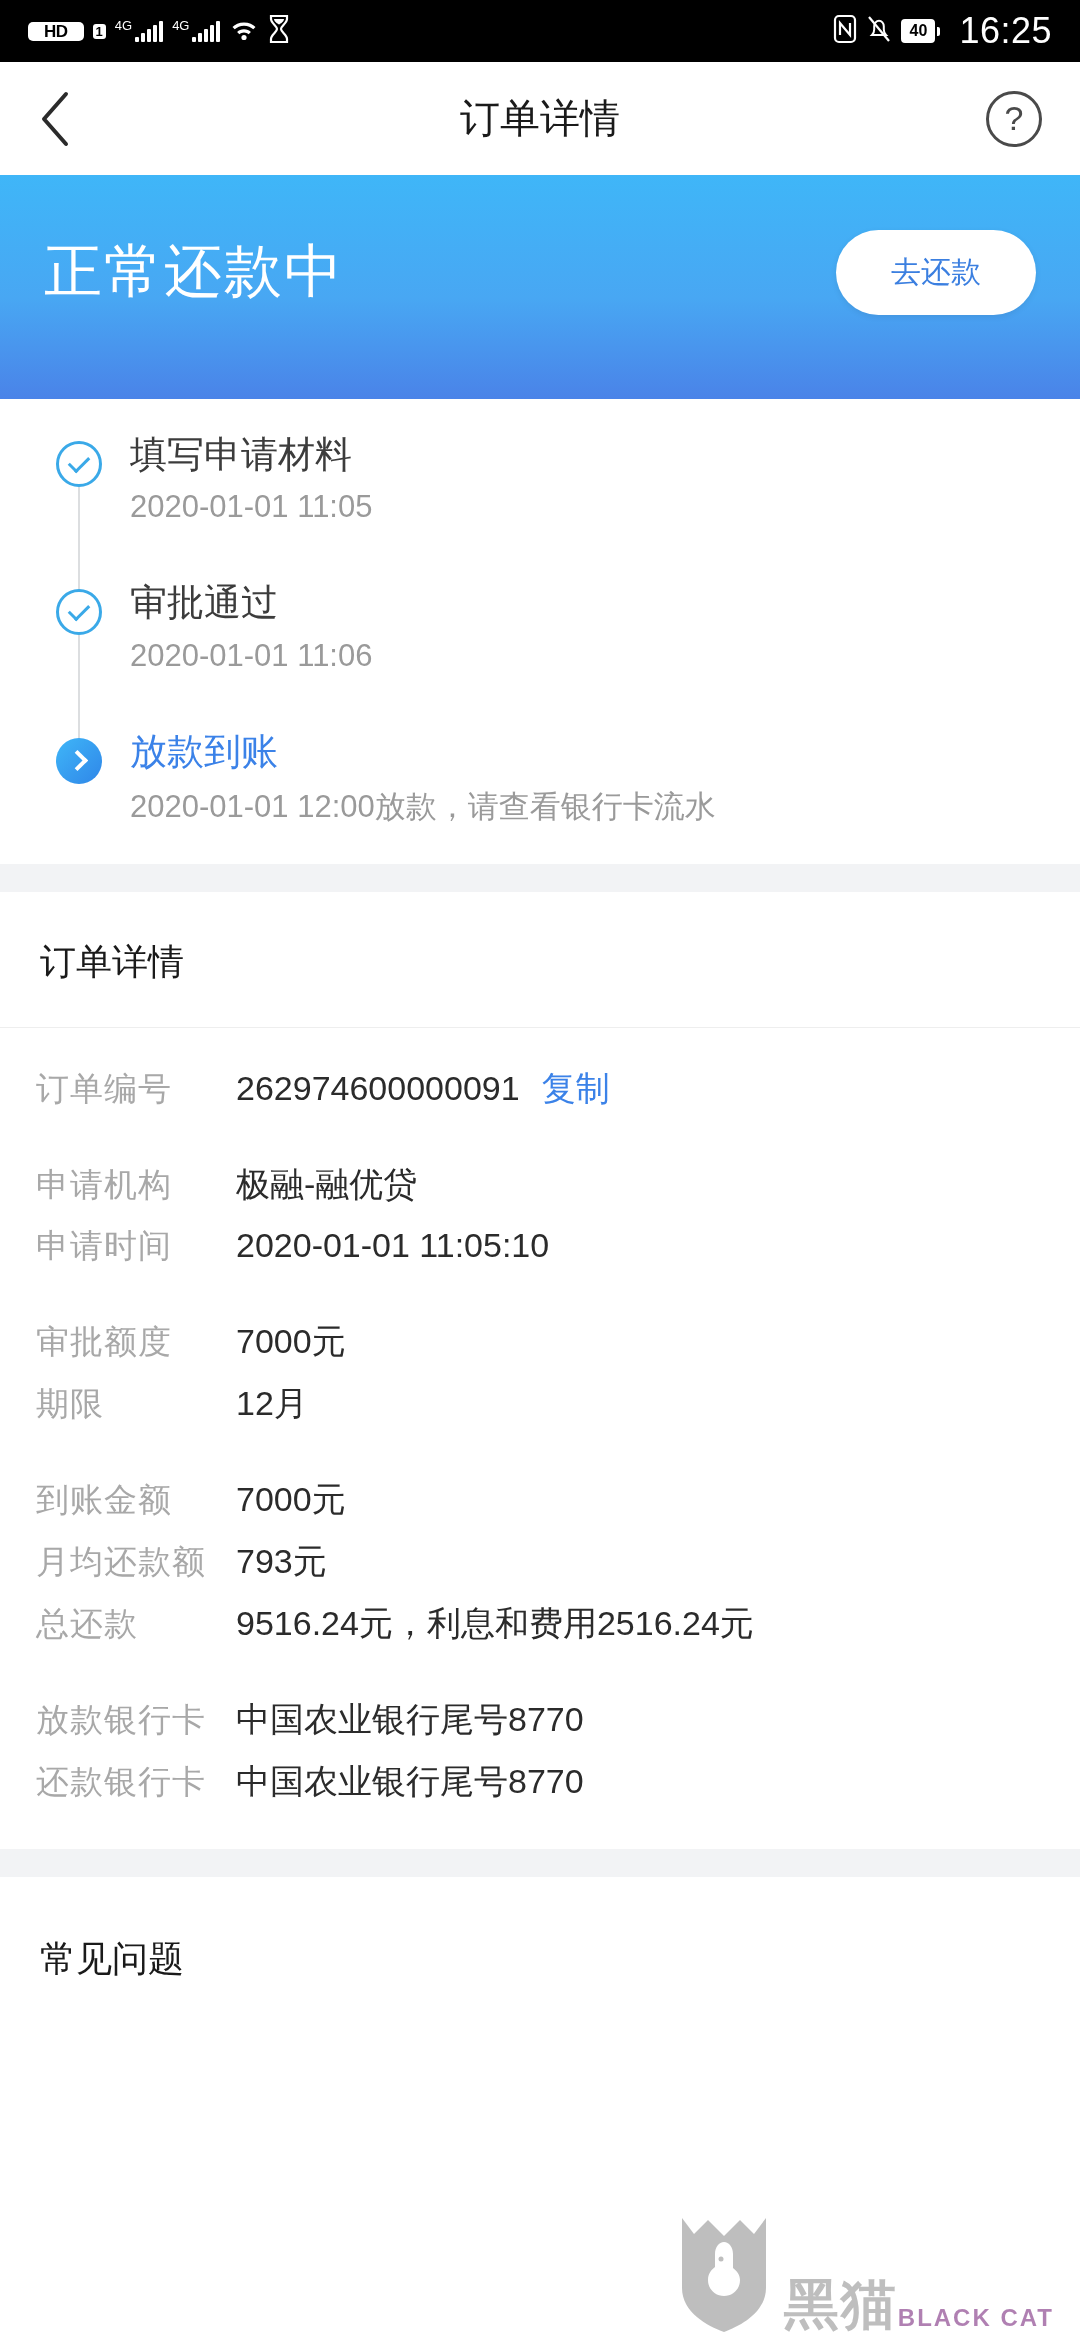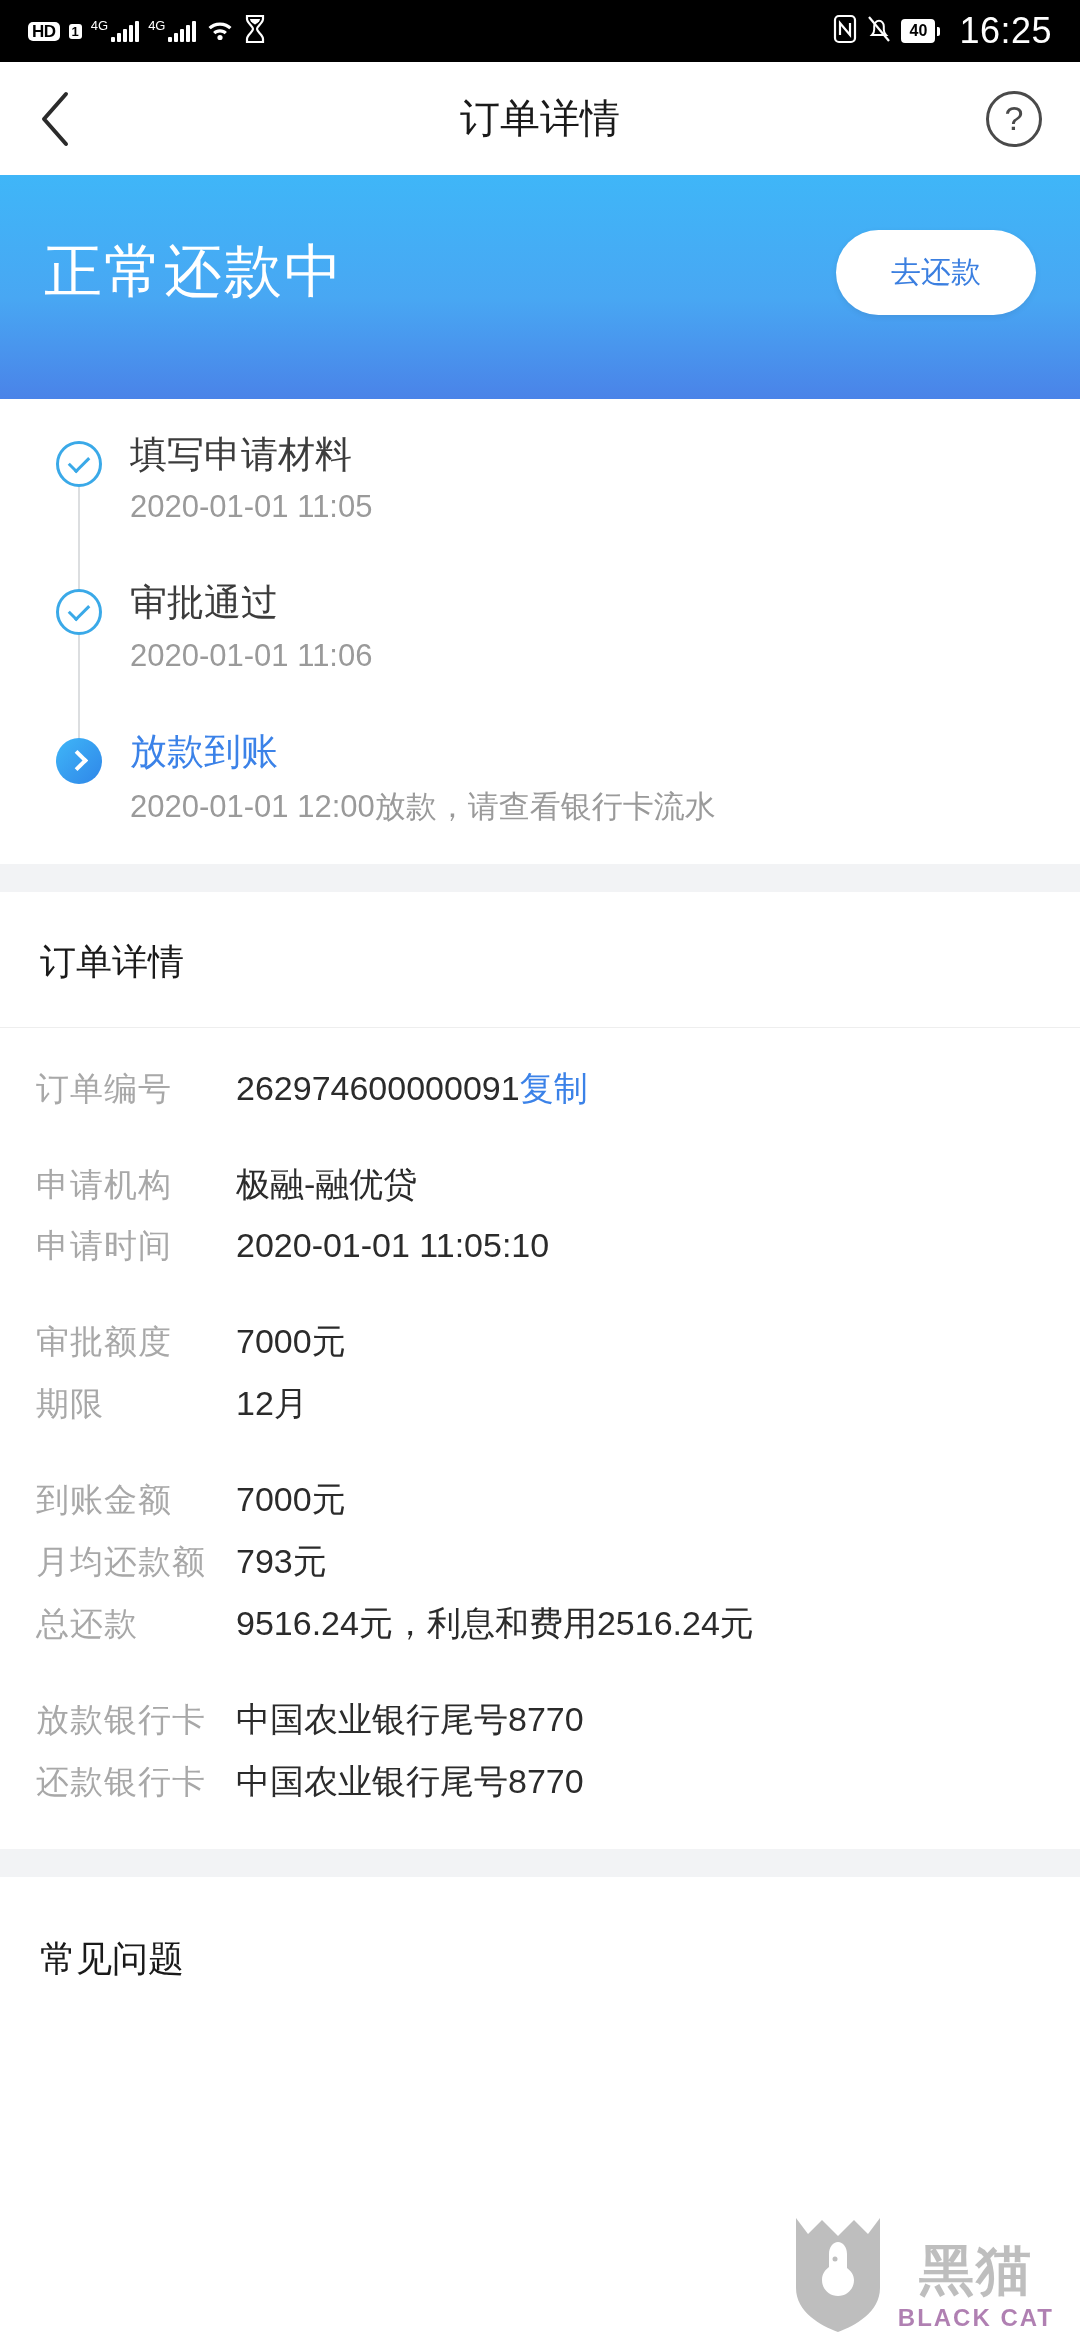--- a/index.html
+++ b/index.html
@@ -12,21 +12,21 @@
 
   
   .statusbar {
     height:62px; background:#000; color:#fff;
     display:flex; align-items:center; justify-content:space-between;
     padding:0 28px;
   }
   .sb-left, .sb-right { display:flex; align-items:center; gap:9px; }
   .hd-badge {
     background:#fff; color:#000; font-size:17px; font-weight:bold;
-    border-radius:5px; padding:1px 4px; line-height:17px; letter-spacing:-0.5px;
+    border-radius:5px; padding:1px 16px; line-height:17px; letter-spacing:-0.5px;
   }
   .sim-badge {
     background:#fff; color:#000; font-size:13px; font-weight:bold;
     border-radius:3px; padding:1px 3px; line-height:13px;
   }
   .sig { display:flex; align-items:flex-end; gap:4px; }
   .sig .g { font-size:13px; line-height:11px; align-self:flex-start; margin-right:-1px;}
   .bars { display:flex; align-items:flex-end; gap:2px; height:22px; }
   .bars i { display:block; width:4px; background:#fff; border-radius:1px; }
   .bars i:nth-child(1){height:5px;} .bars i:nth-child(2){height:9px;}
@@ -115,33 +115,33 @@
   }
   .rows { padding:30px 40px 36px 36px; }
   .rowgroup { margin-bottom:34px; }
   .rowgroup:last-child { margin-bottom:0; }
   .row { display:flex; align-items:baseline; padding:8px 0; }
   .row-label {
     width:200px; flex:0 0 200px; font-size:33px; color:#a8a8a8;
     letter-spacing:1px;
   }
   .row-value { font-size:34px; color:#2b2b2b; }
-  .copy-link { color:#3b82e8; font-size:34px; }
+  .copy-link { color:#3b82e8; margin-left:22px; font-size:34px; }
 
   
   .faq {
     background:#fff; padding:58px 40px 0 40px; font-size:36px; color:#1a1a1a;
     height:100%;
   }
   .watermark {
     position:absolute; right:26px; bottom:8px;
     display:flex; align-items:flex-end; gap:14px; opacity:.55;
   }
   .wm-shield { width:92px; height:118px; }
-  .wm-text { display:flex; flex-direction:column; align-items:center; }
+  .wm-text { display:flex; flex-direction:row; align-items:flex-end; }
   .wm-cn { font-size:55px; font-weight:bold; color:#8a8a8a; line-height:1; letter-spacing:2px;}
   .wm-en { font-size:24px; font-weight:bold; color:#701a75; letter-spacing:2px; margin-top:6px;}
 </style>
 </head>
 <body>
 
 <div class="phone">
 
   <div class="statusbar">
     <div class="sb-left">

